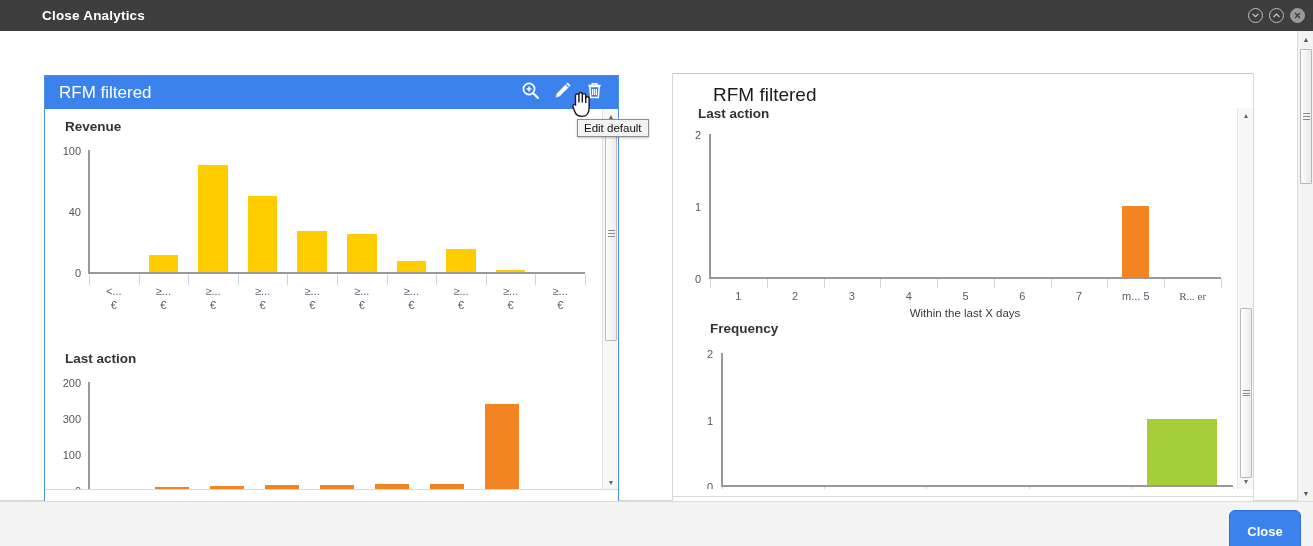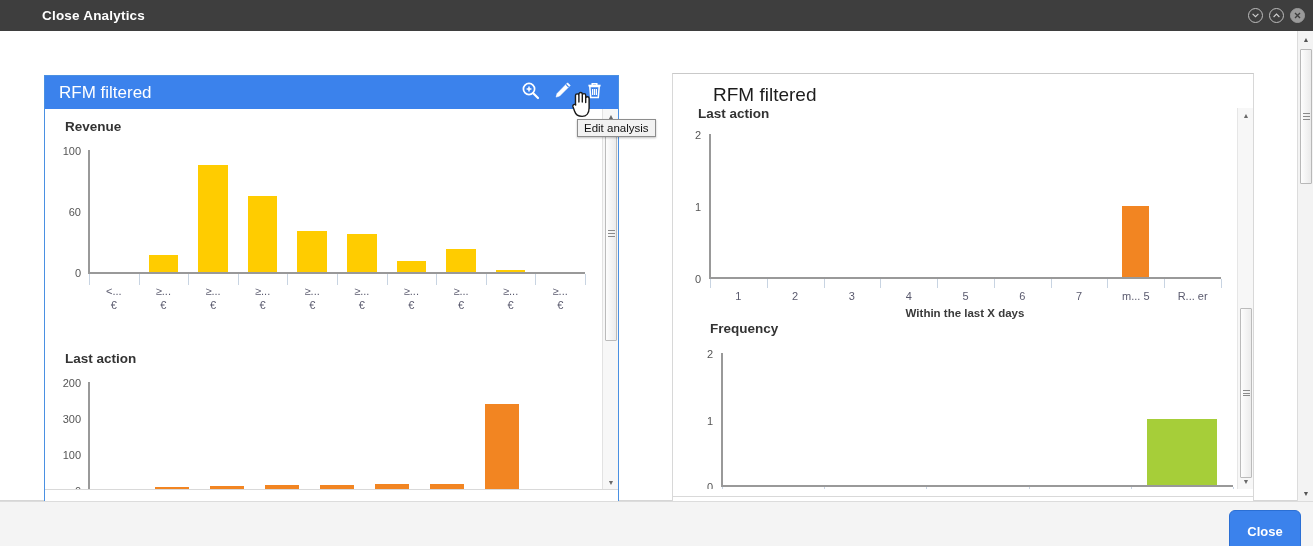--- a/index.html
+++ b/index.html
@@ -137,21 +137,20 @@
   .axis-line-x{ position:absolute; height:2px; background:#999; }
   .tick{ position:absolute; width:1px; background:#c8d4e2; }
   .bar{ position:absolute; bottom:0; }
   .xlbl{
     position:absolute; font-size:11px; color:#5a5a6e; text-align:center;
     transform:translateX(-50%); line-height:1.25;
   }
   .axis-name{
     position:absolute; font-size:11.5px; color:#3a3a3a; text-align:center;
     transform:translateX(-50%);
-    font-weight:bold;
   }
 
   
   .tooltip{
     position:absolute; left:577px; top:88px;
     background:#f2f2f2; border:1px solid #8d8d8d;
     font-size:11.5px; color:#111; padding:2px 6px; white-space:nowrap;
     box-shadow:0 1px 2px rgba(0,0,0,.25);
   }
   .cursor{ position:absolute; left:571px; top:60px; pointer-events:none; }
@@ -222,21 +221,21 @@
         </span>
       </div>
     </div>
 
     <div class="panel-body">
 
       <div class="chart" style="position:absolute;left:0;top:0;width:573px;height:245px;">
         <div class="chart-title" style="position:absolute;left:20px;top:10px;">Revenue</div>
 
         <div class="yaxis-lbl" style="left:8px;top:42px;width:28px;">100</div>
-        <div class="yaxis-lbl" style="left:8px;top:103px;width:28px;">60</div>
+        <div class="yaxis-lbl" style="left:8px;top:103px;width:28px;">40</div>
         <div class="yaxis-lbl" style="left:8px;top:164px;width:28px;">0</div>
 
         <div class="axis-line-y" style="left:43px;top:41px;height:124px;"></div>
         <div class="axis-line-x" style="left:43px;top:163px;width:497px;"></div>
 
         <div id="rev-ticks">
             <div class="tick" style="left: 44px; top: 165px; height: 11px;"></div>
             <div class="tick" style="left: 93.6px; top: 165px; height: 11px;"></div>
             <div class="tick" style="left: 143.2px; top: 165px; height: 11px;"></div>
             <div class="tick" style="left: 192.8px; top: 165px; height: 11px;"></div>
@@ -382,21 +381,21 @@
           </div>
         <div id="laf-xlabels">
             <div class="xlbl" style="left: 65.3889px; top: 188px; width: 78.7778px; margin-left: 0px;">1</div>
             <div class="xlbl" style="left: 122.167px; top: 188px; width: 78.7778px; margin-left: 0px;">2</div>
             <div class="xlbl" style="left: 178.944px; top: 188px; width: 78.7778px; margin-left: 0px;">3</div>
             <div class="xlbl" style="left: 235.722px; top: 188px; width: 78.7778px; margin-left: 0px;">4</div>
             <div class="xlbl" style="left: 292.5px; top: 188px; width: 78.7778px; margin-left: 0px;">5</div>
             <div class="xlbl" style="left: 349.278px; top: 188px; width: 78.7778px; margin-left: 0px;">6</div>
             <div class="xlbl" style="left: 406.056px; top: 188px; width: 78.7778px; margin-left: 0px;">7</div>
             <div class="xlbl" style="left: 462.833px; top: 188px; width: 78.7778px; margin-left: 0px;">m... 5</div>
-            <div class="xlbl" style="left: 519.611px; top: 188px; width: 78.7778px; margin-left: 0px;">R... er</div>
+            <div class="xlbl" style="left: 519.611px; top: 188px; width: 78.7778px; margin-left: 0px; font-family: Liberation Serif, serif;">R... er</div>
           </div>
 
         <div class="axis-name" style="left:292px;top:205px;">Within the last X days</div>
       </div>
 
       <div class="chart" style="position:absolute;left:12px;top:245px;width:563px;height:215px;">
         <div class="chart-title" style="position:absolute;left:25px;top:2px;">Frequency</div>
 
         <div class="yaxis-lbl" style="left:6px;top:35px;width:22px;">2</div>
         <div class="yaxis-lbl" style="left:6px;top:102px;width:22px;">1</div>
@@ -437,21 +436,21 @@
         <span>Reporting period:</span>
         <b>04/07/2014 - 04/07/2015</b>
       </span>
       <span class="right">
         <span>Last execution:</span>
         <span>04/07/2015 10:13 AM</span>
       </span>
     </div>
   </div>
 
-  <div class="tooltip">Edit analysis</div>
+  <div class="tooltip">Edit default</div>
   <div class="cursor">
     <svg width="22" height="28" viewBox="0 0 22 28">
       <path d="M4.5 12.5 V4.6 a1.7 1.7 0 0 1 3.4 0 V11 V3.2 a1.7 1.7 0 0 1 3.4 0 V11 V4.3 a1.7 1.7 0 0 1 3.4 0 V11.5 V7.4 a1.7 1.7 0 0 1 3.4 0 V17 c0 5-2.6 8.4-7 8.4 -4.2 0-6.6-2.2-7.6-5.4 l-1.6-4.6 a1.6 1.6 0 0 1 2.8-1.4 Z" fill="#ffffff" stroke="#1a1a1a" stroke-width="1.4" stroke-linejoin="round"></path>
     </svg>
   </div>
 </div>
 
 <div class="win-scroll">
   <div class="arrow">▲</div>
   <div class="thumb">

